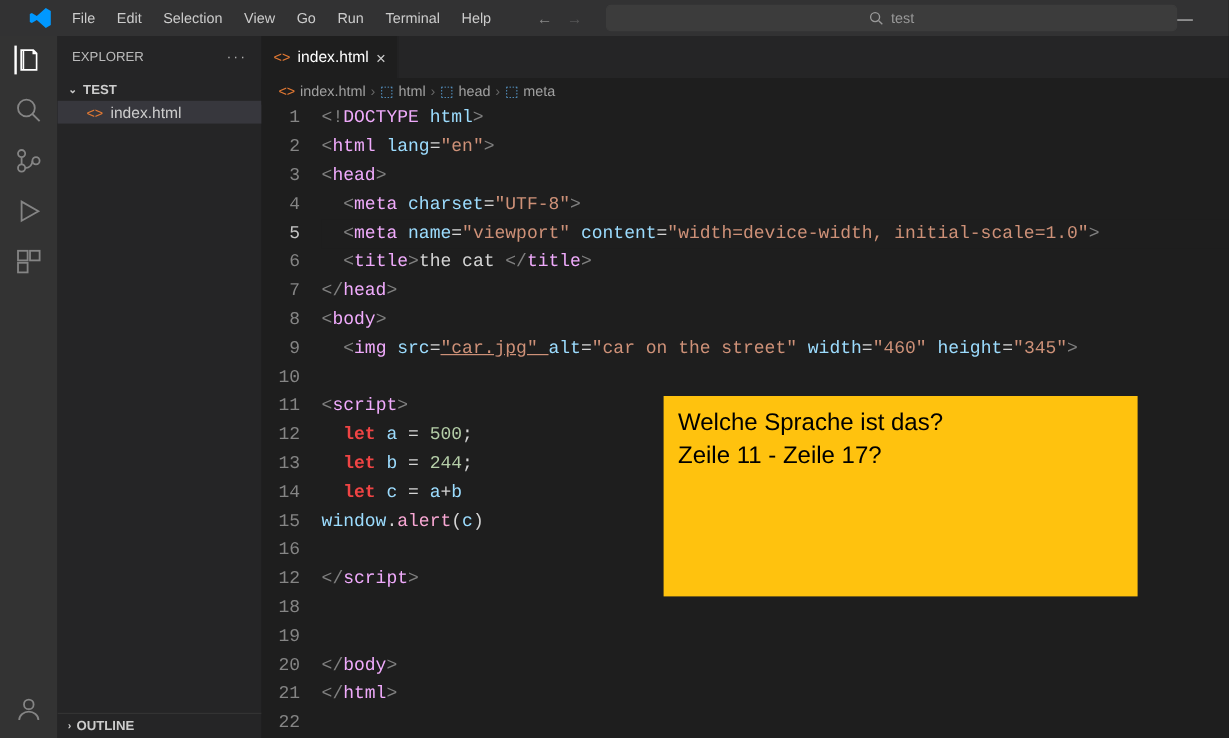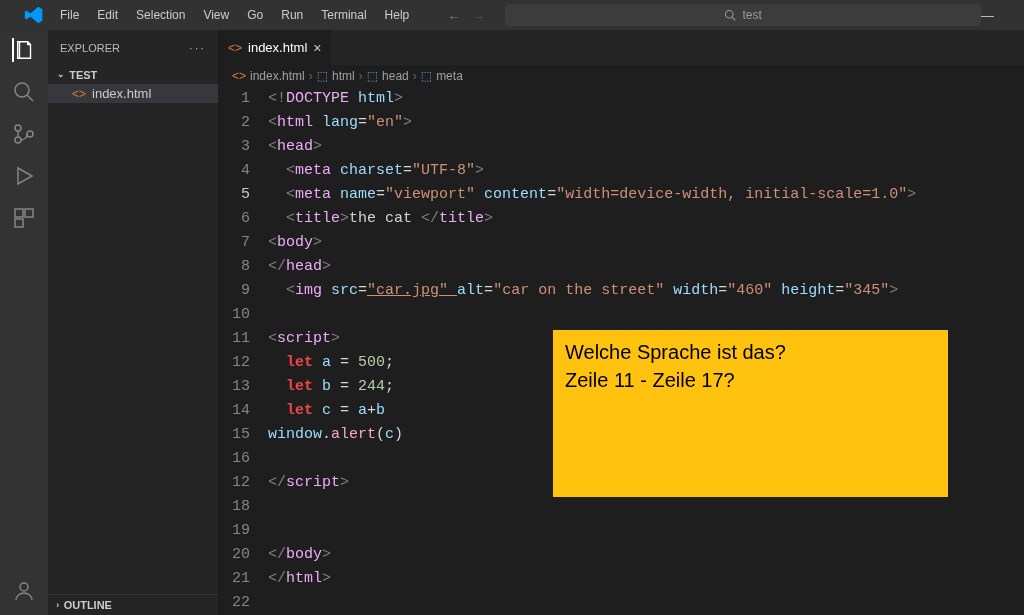--- a/index.html
+++ b/index.html
@@ -321,22 +321,22 @@
           <div class="ln">21</div>
           <div class="ln">22</div>
         </div>
       <div class="lines" id="lines">
           <div class="line"><span class="t-gray">&lt;!</span><span class="t-blue">DOCTYPE </span><span class="t-attr">html</span><span class="t-gray">&gt;</span></div>
           <div class="line"><span class="t-gray">&lt;</span><span class="t-blue">html </span><span class="t-attr">lang</span><span class="t-txt">=</span><span class="t-str">"en"</span><span class="t-gray">&gt;</span></div>
           <div class="line"><span class="t-gray">&lt;</span><span class="t-blue">head</span><span class="t-gray">&gt;</span></div>
           <div class="line"><span class="">  </span><span class="t-gray">&lt;</span><span class="t-blue">meta </span><span class="t-attr">charset</span><span class="t-txt">=</span><span class="t-str">"UTF-8"</span><span class="t-gray">&gt;</span></div>
           <div class="line current"><span class="">  </span><span class="t-gray">&lt;</span><span class="t-blue">meta </span><span class="t-attr">name</span><span class="t-txt">=</span><span class="t-str">"viewport" </span><span class="t-attr">content</span><span class="t-txt">=</span><span class="t-str">"width=device-width, initial-scale=1.0"</span><span class="t-gray">&gt;</span></div>
           <div class="line"><span class="">  </span><span class="t-gray">&lt;</span><span class="t-blue">title</span><span class="t-gray">&gt;</span><span class="t-txt">the cat </span><span class="t-gray">&lt;/</span><span class="t-blue">title</span><span class="t-gray">&gt;</span></div>
+          <div class="line"><span class="t-gray">&lt;/</span><span class="t-blue">head</span><span class="t-gray">&gt;</span></div>
           <div class="line"><span class="t-gray">&lt;</span><span class="t-blue">body</span><span class="t-gray">&gt;</span></div>
-          <div class="line"><span class="t-gray">&lt;/</span><span class="t-blue">head</span><span class="t-gray">&gt;</span></div>
           <div class="line"><span class="">  </span><span class="t-gray">&lt;</span><span class="t-blue">img </span><span class="t-attr">src</span><span class="t-txt">=</span><span class="t-str t-ul">"car.jpg" </span><span class="t-attr">alt</span><span class="t-txt">=</span><span class="t-str">"car on the street" </span><span class="t-attr">width</span><span class="t-txt">=</span><span class="t-str">"460" </span><span class="t-attr">height</span><span class="t-txt">=</span><span class="t-str">"345"</span><span class="t-gray">&gt;</span></div>
           <div class="line"></div>
           <div class="line"><span class="t-gray">&lt;</span><span class="t-blue">script</span><span class="t-gray">&gt;</span></div>
           <div class="line"><span class="">  </span><span class="t-kw">let </span><span class="t-var">a </span><span class="t-txt">= </span><span class="t-num">500</span><span class="t-txt">;</span></div>
           <div class="line"><span class="">  </span><span class="t-kw">let </span><span class="t-var">b </span><span class="t-txt">= </span><span class="t-num">244</span><span class="t-txt">;</span></div>
           <div class="line"><span class="">  </span><span class="t-kw">let </span><span class="t-var">c </span><span class="t-txt">= </span><span class="t-var">a</span><span class="t-txt">+</span><span class="t-var">b</span></div>
           <div class="line"><span class="t-var">window</span><span class="t-txt">.</span><span class="t-fn">alert</span><span class="t-txt">(</span><span class="t-var">c</span><span class="t-txt">)</span></div>
           <div class="line"></div>
           <div class="line"><span class="t-gray">&lt;/</span><span class="t-blue">script</span><span class="t-gray">&gt;</span></div>
           <div class="line"></div>

